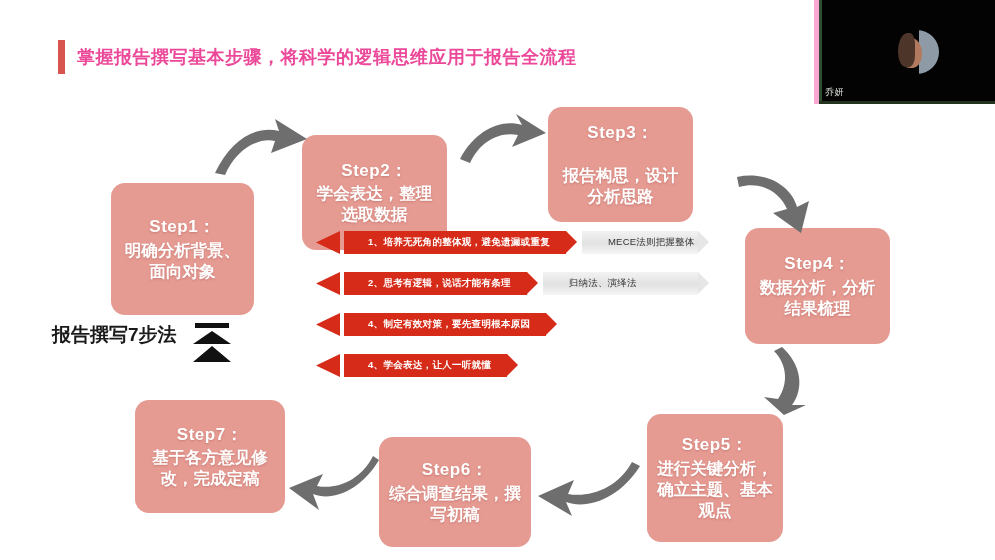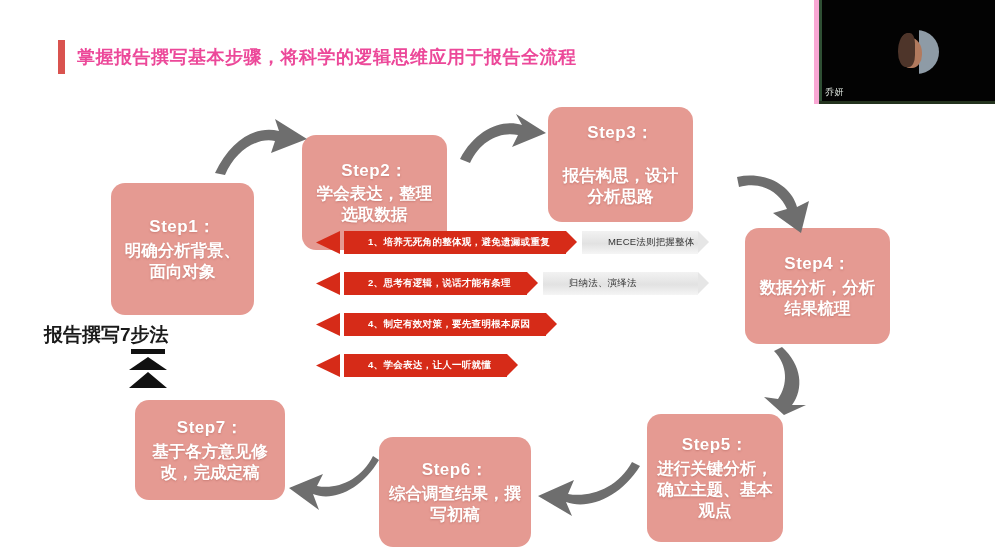--- a/index.html
+++ b/index.html
@@ -66,42 +66,41 @@
     font-size: 16.5px;
     font-weight: bold;
   }
 
   #step1 { left: 111px; top: 183px;  width: 143px; height: 132px; }
   #step2 { left: 302px; top: 93px;  width: 145px; height: 115px; margin-top: 42px; }
   #step3 { left: 548px; top: 107px;  width: 145px; height: 115px; gap: 20px; }
   #step4 { left: 745px; top: 228px;  width: 145px; height: 116px; }
   #step5 { left: 647px; top: 414px;  width: 136px; height: 128px; }
   #step6 { left: 379px; top: 437px;  width: 152px; height: 110px; }
-  #step7 { left: 135px; top: 400px;  width: 150px; height: 100px; }
+  #step7 { left: 135px; top: 400px;  width: 150px; height: 113px; }
 
   
   .arrow {
     position: absolute;
     fill: #6E6E6E;
   }
   #arrow-1-2 { left: 213px; top: 117px;  width: 96px;  height: 62px; }
   #arrow-2-3 { left: 458px; top: 113px;  width: 90px;  height: 56px; }
   #arrow-3-4 { left: 735px; top: 163px;  width: 80px;  height: 70px; }
   #arrow-4-5 { left: 758px; top: 345px;  width: 62px;  height: 72px; }
   #arrow-5-6 { left: 536px; top: 458px;  width: 106px; height: 62px; }
   #arrow-6-7 { left: 287px; top: 452px;  width: 94px;  height: 62px; }
 
   
   #seven-step-wrap {
     position: absolute;
-    left: 44px;
+    left: 52px;
     top: 322px;
     display: flex;
-    align-items: flex-end;
-    flex-direction: column;
+    align-items: flex-start;
   }
   #seven-step-text {
     font-size: 19px;
     font-weight: bold;
     color: #1a1a1a;
     white-space: nowrap;
   }
   #seven-step-icon {
     margin-left: 14px;
     width: 42px;

